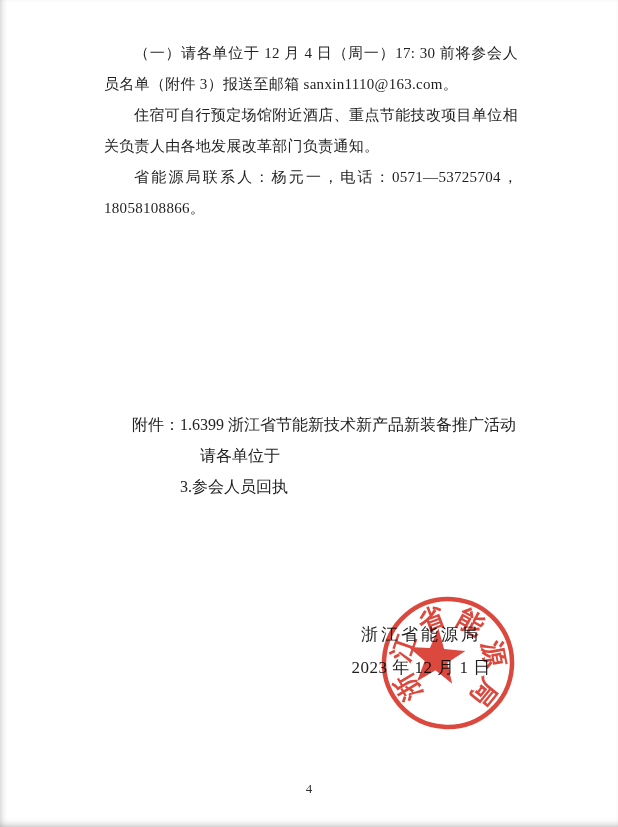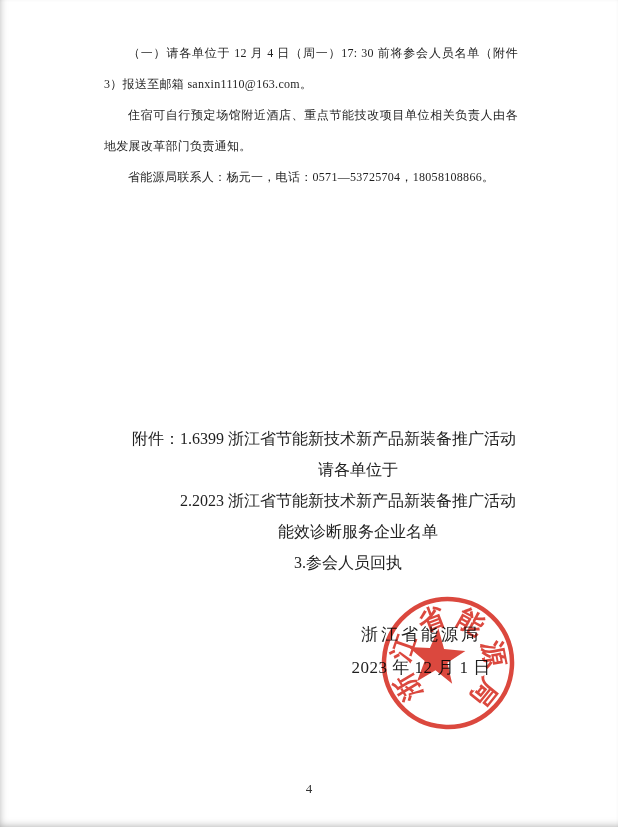--- a/index.html
+++ b/index.html
@@ -16,34 +16,33 @@
                 inset -1px 1px 4px -3px rgba(0,0,0,0.15);
   }
   .body-text {
     position: absolute;
     top: 38px;
     left: 104px;
     width: 414px;
   }
   .para {
     margin: 0;
-    font-size: 12px;
+    font-size: 15px;
     line-height: 31px;
     text-indent: 2em;
     text-align: justify;
     letter-spacing: 0.3px;
   }
   .attachments {
     position: absolute;
-    top: 423px;
+    top: 409px;
     left: 132px;
     display: flex;
     font-size: 16px;
     line-height: 31px;
-    text-align: center;
   }
   .att-label { white-space: nowrap; }
   .att-items { }
   .att-line { white-space: nowrap; }
   .att-line.cont { padding-left: 20px; }
   .signature {
     position: absolute;
     top: 618px;
     left: 301px;
     width: 240px;
@@ -95,24 +94,20 @@
   </div>
 
   <div class="attachments">
     <div class="att-label">附件：</div>
     <div class="att-items">
       <div class="att-item">
         <div class="att-line">1.6399 浙江省节能新技术新产品新装备推广活动</div>
         <div class="att-line cont">请各单位于</div>
       </div>
       <div class="att-item">
-        <div class="att-line">2.2023 浙江省节能新技术新产品新装备推广活动</div>
-        <div class="att-line cont">能效诊断服务企业名单</div>
-      </div>
-      <div class="att-item">
         <div class="att-line">3.参会人员回执</div>
       </div>
     </div>
   </div>
 
   <div class="signature">
     <div class="sig-org">浙江省能源局</div>
     <div class="sig-date">2023 年 12 月 1 日</div>
   </div>
 

